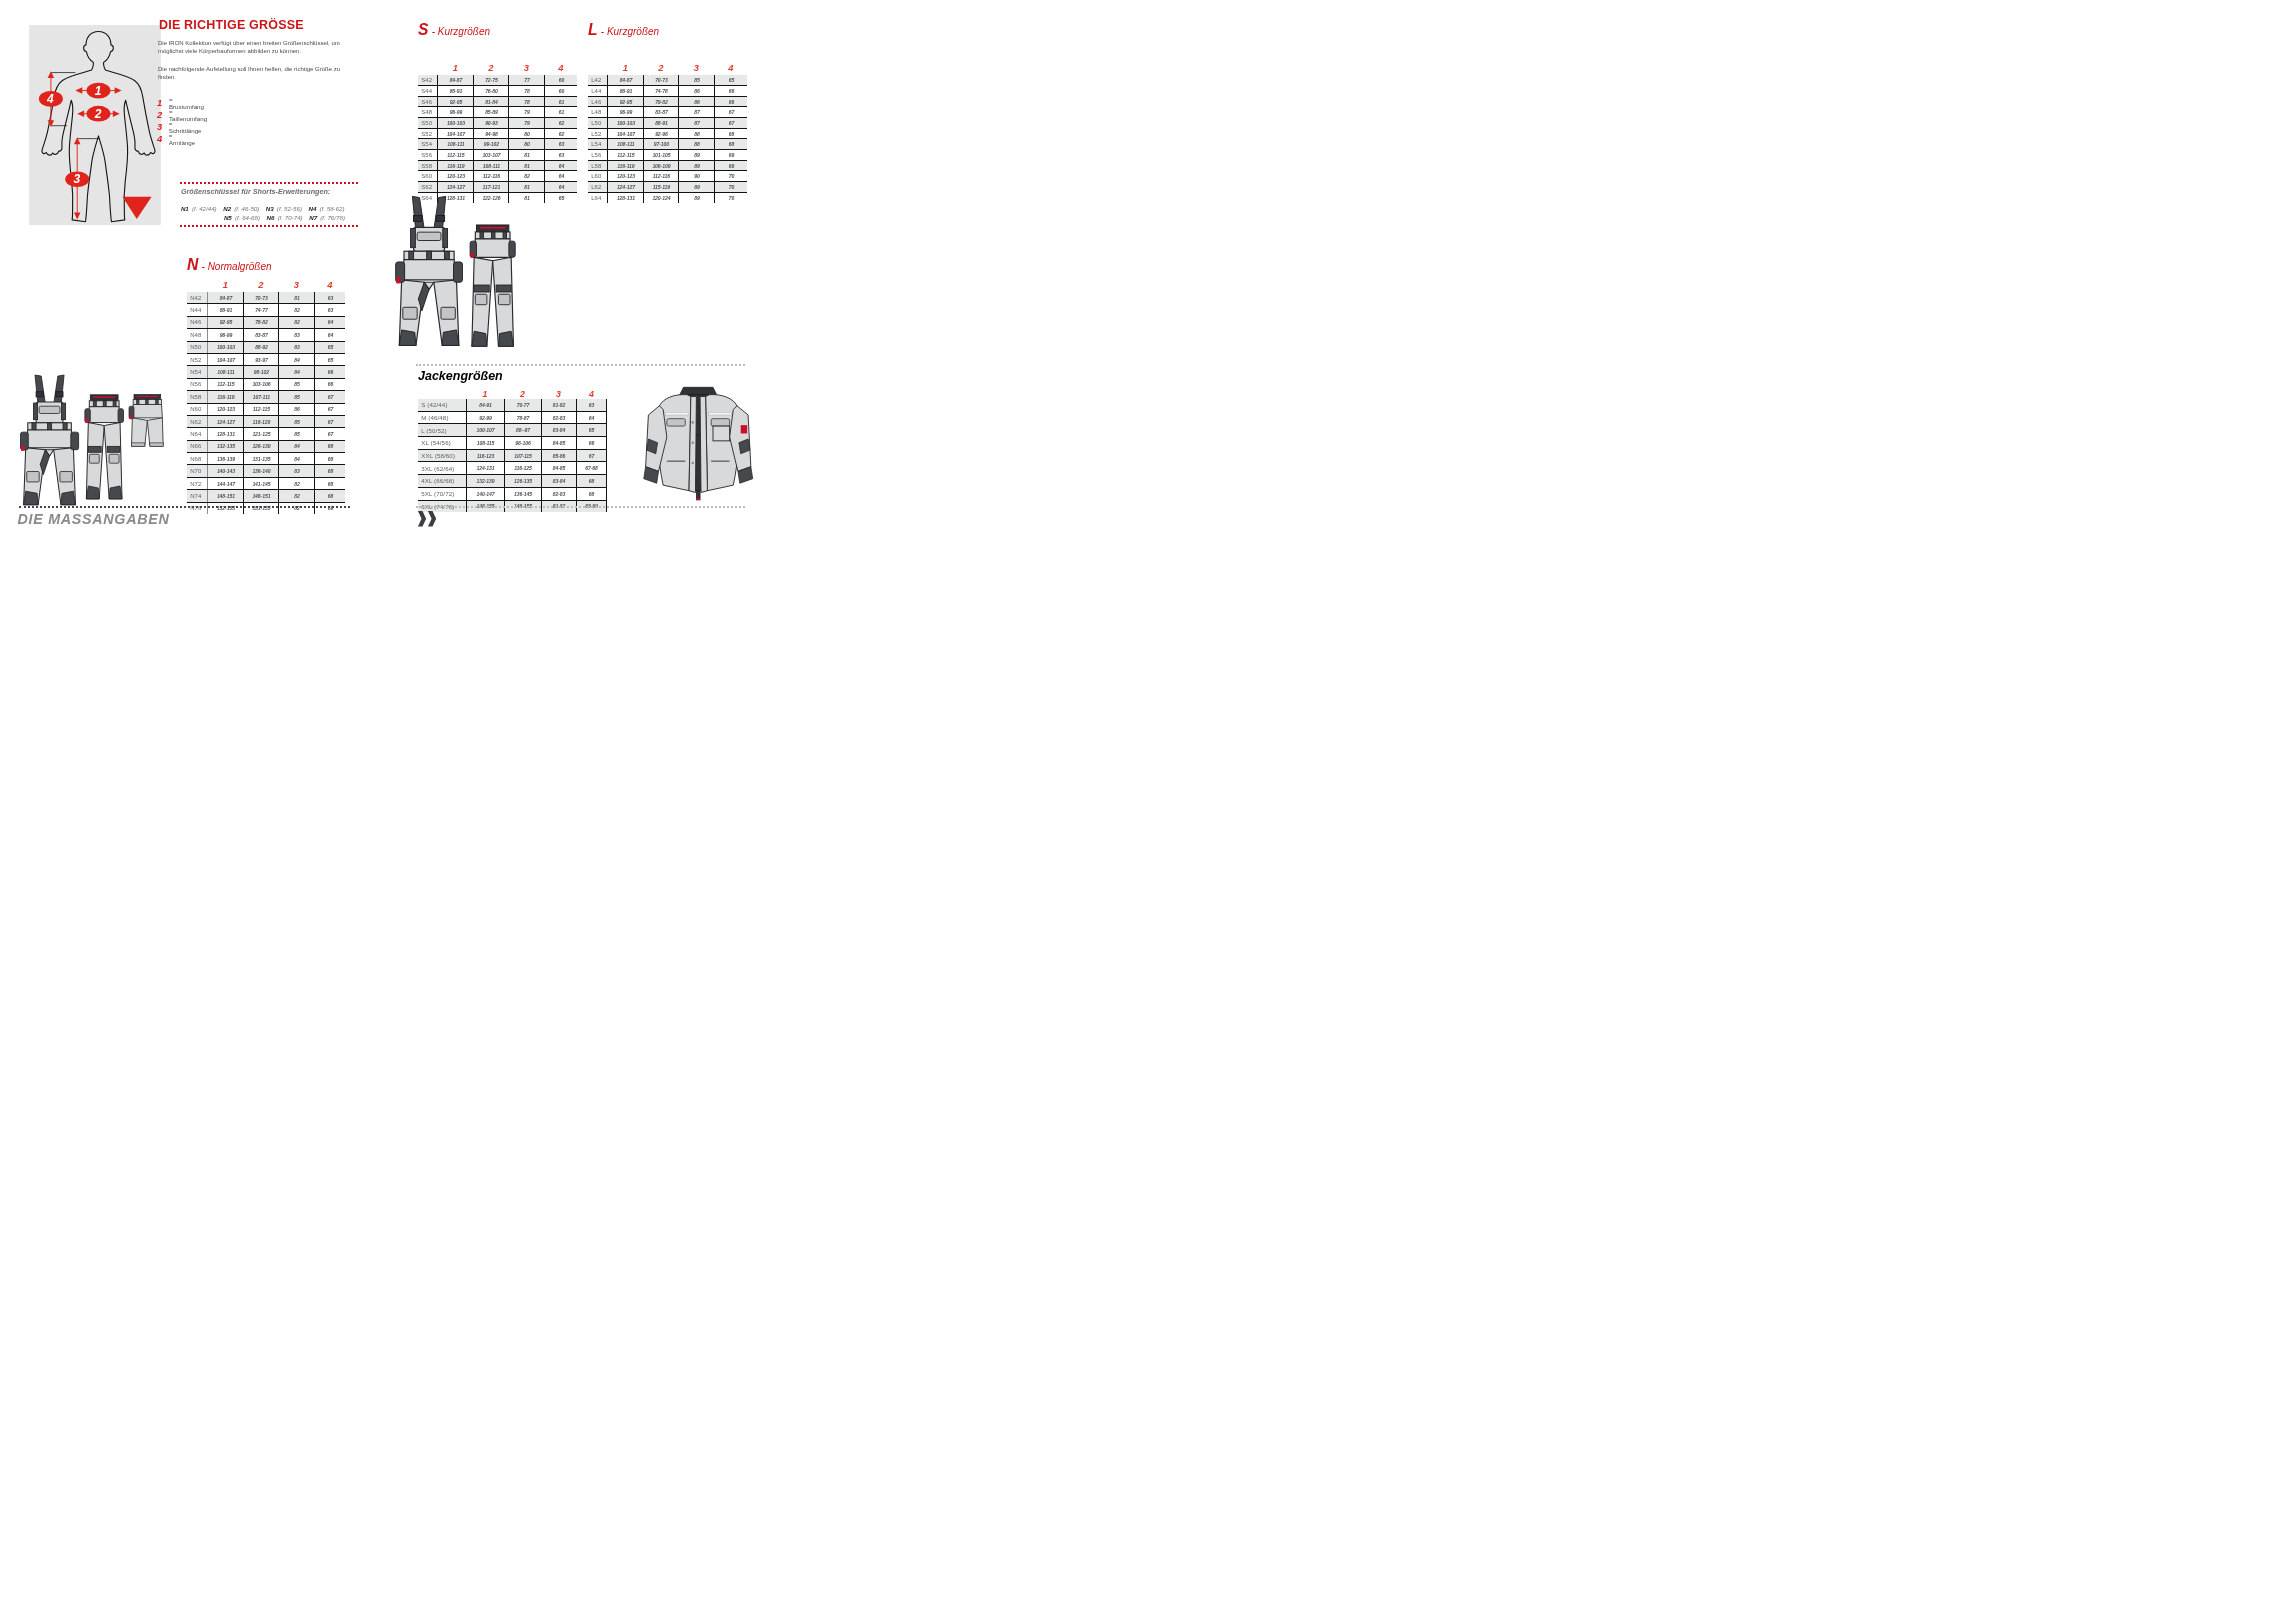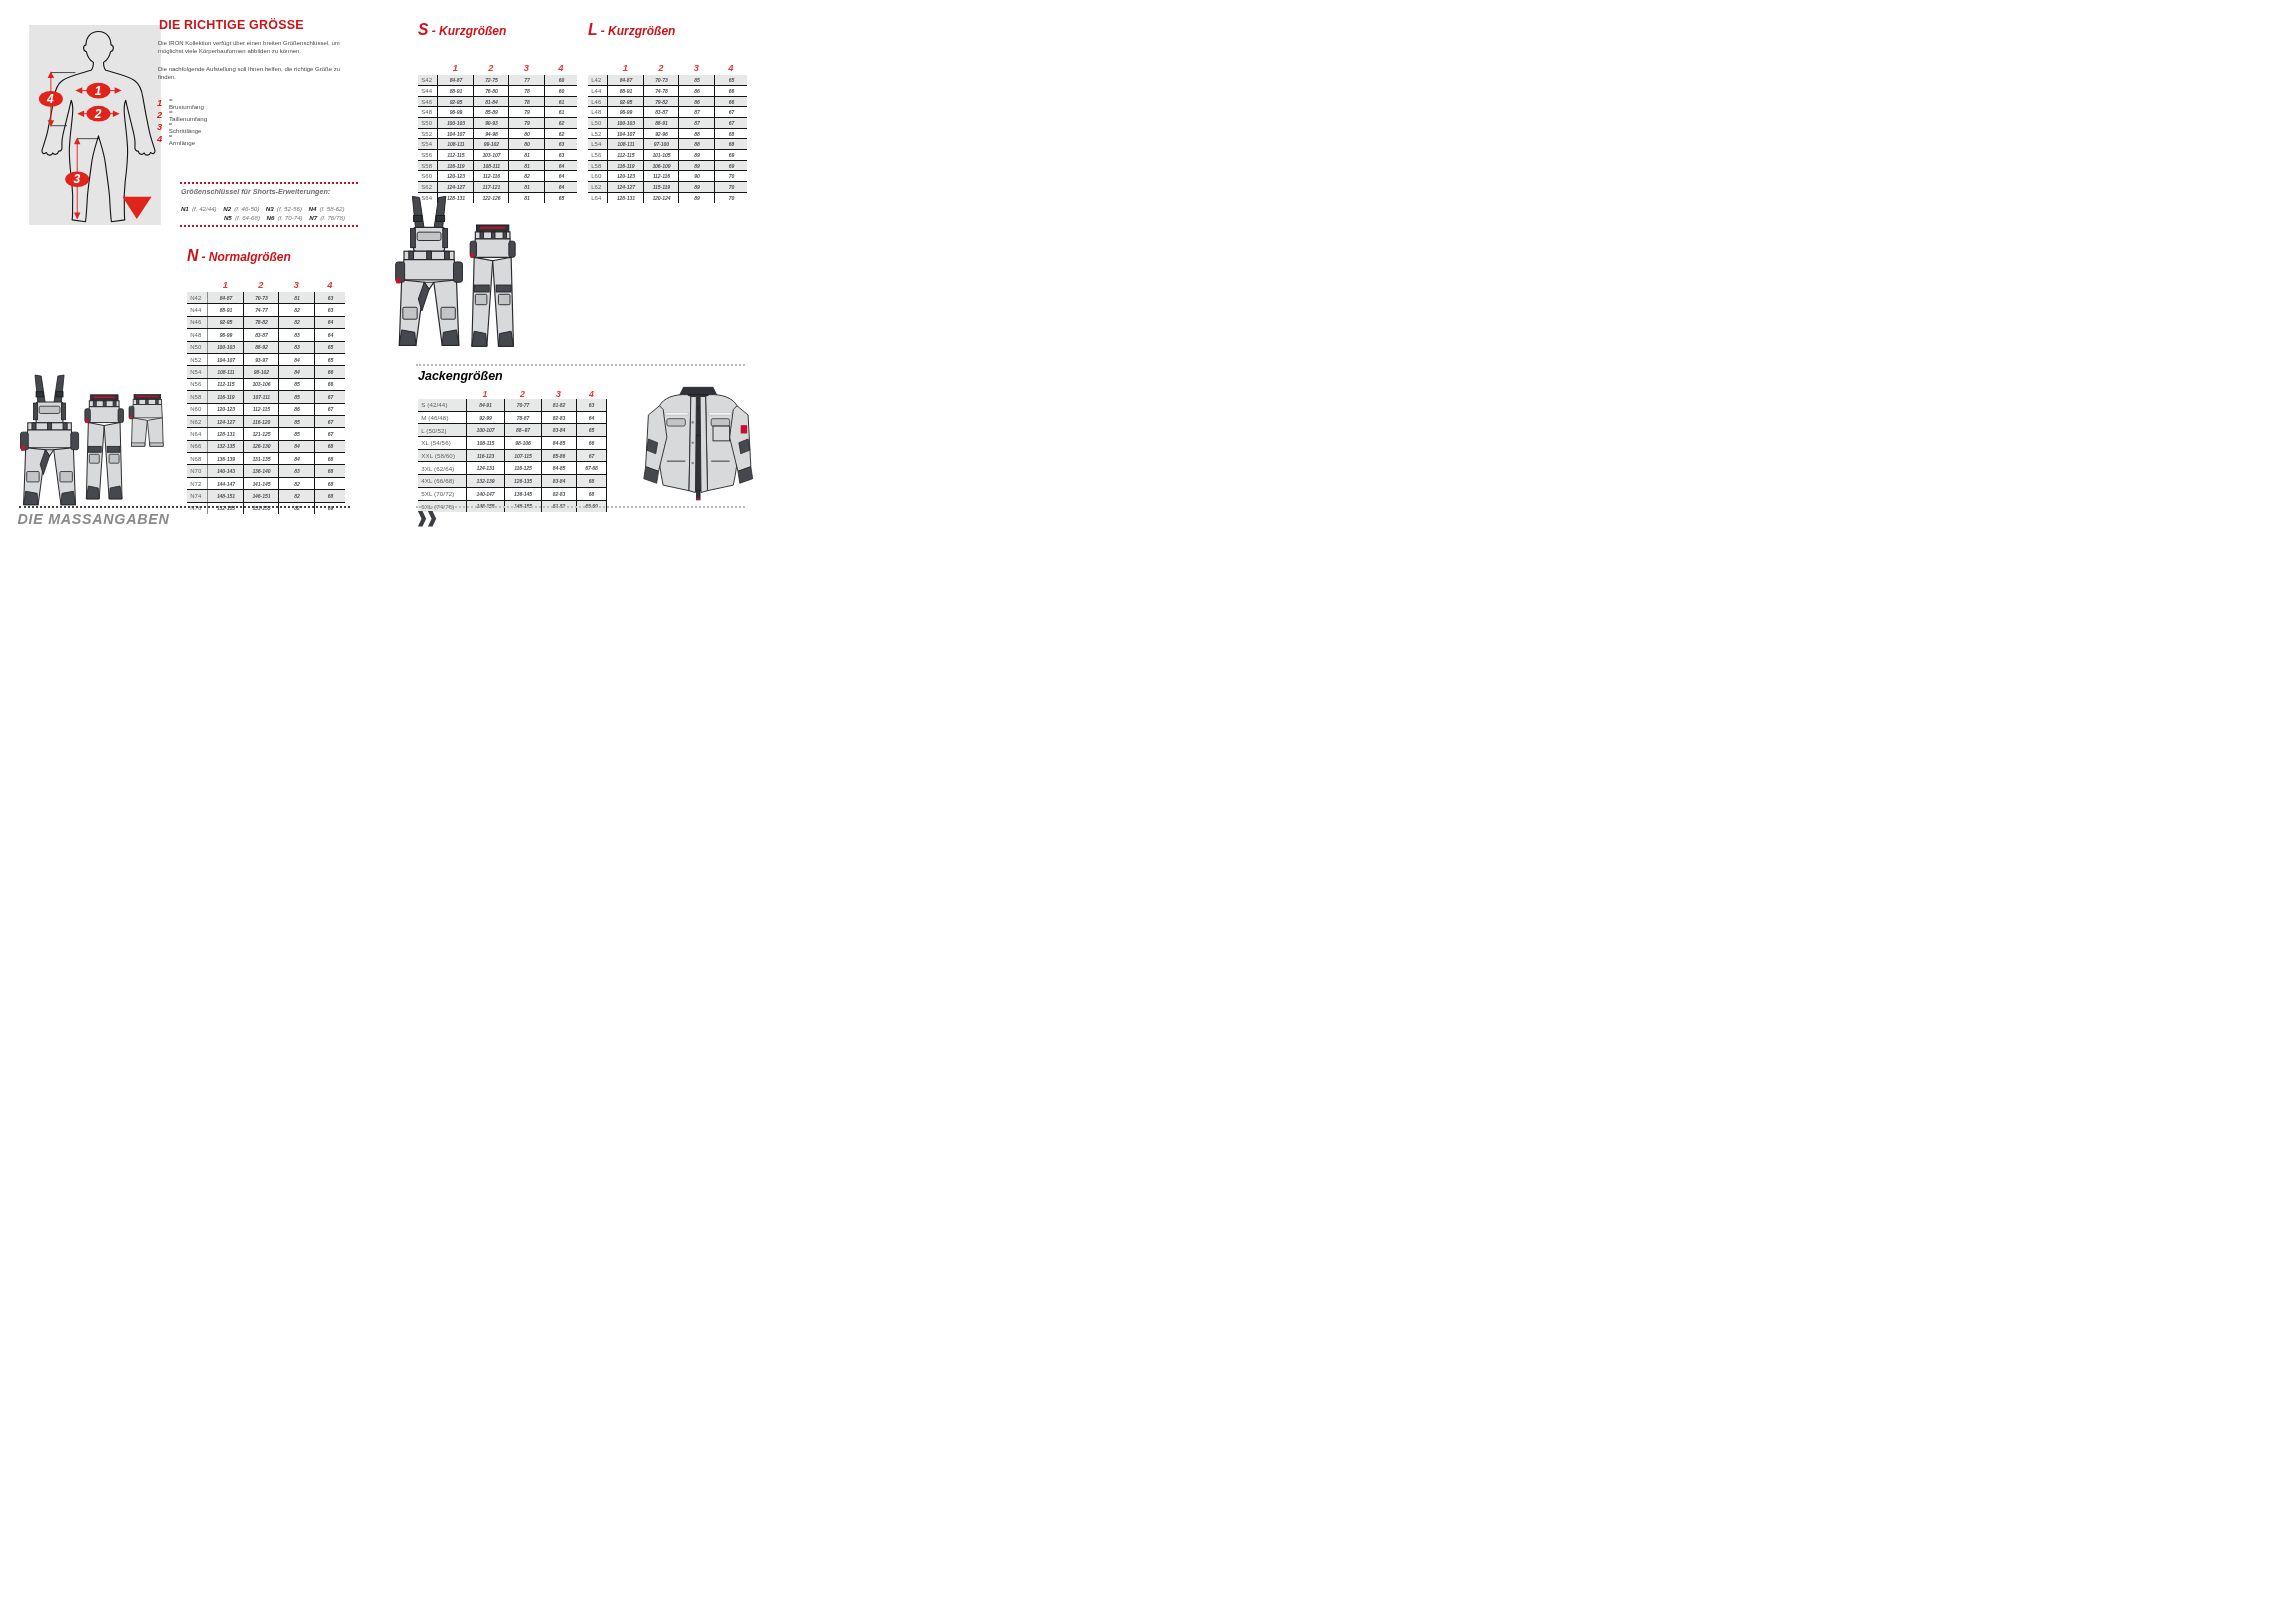--- a/index.html
+++ b/index.html
@@ -4,21 +4,21 @@
 <style>
   html,body{margin:0;padding:0;background:#ffffff;}
   .page{position:relative;width:765px;height:541px;background:#fff;overflow:hidden;
         font-family:"Liberation Sans",sans-serif;color:#4b4b4d;}
   .abs{position:absolute;}
 
   
   .main-title{font-size:12.5px;font-weight:800;color:#cd1418;letter-spacing:0.2px;}
   .sec-title{white-space:nowrap;color:#cd1418;font-style:italic;font-weight:800;}
   .sec-title .big{font-size:15.7px;line-height:1;}
-  .sec-title .rest{font-size:12px;margin-left:3.2px;font-weight:700;}
+  .sec-title .rest{font-size:10px;margin-left:3.2px;font-weight:400;}
   .jk-title{font-size:12.5px;font-weight:800;font-style:italic;color:#000000;}
   .footer-title{font-size:14.3px;font-weight:800;font-style:italic;color:#8a8a8d;letter-spacing:0.7px;}
 
   .intro{font-size:6px;line-height:1.38;color:#4b4b4d;width:186px;}
 
   
   .legend-item{position:absolute;left:157px;display:flex;align-items:center;}
   .legend-num{font-size:9.3px;font-weight:800;font-style:italic;color:#d6231d;width:10.2px;}
   .legend-label{font-size:6.2px;color:#4b4b4d;margin-left:2.8px;}
 
@@ -163,21 +163,21 @@
         </div>
       </div>
   </div>
 
   <div class="abs sec-title" style="left:418px;top:22px">
     <span class="big">S</span><span class="rest">- Kurzgrößen</span>
   </div>
   <div class="abs sec-title" style="left:588px;top:22px">
     <span class="big">L</span><span class="rest">- Kurzgrößen</span>
   </div>
-  <div class="abs sec-title" style="left:187px;top:248px">
+  <div class="abs sec-title" style="left:187px;top:257px">
     <span class="big">N</span><span class="rest">- Normalgrößen</span>
   </div>
   <div class="abs jk-title" style="left:418px;top:369px">Jackengrößen</div>
 
   <div class="sizetable table-s" style="left:418px;top:60px;--cols:19.4px 36px 35px 36px 33px;--rh:9.7px;--hh:15.3px">
       <div class="trow thead">
         <div class="cell label-cell"></div>
         <div class="cell head-cell">1</div>
         <div class="cell head-cell">2</div>
         <div class="cell head-cell">3</div>

